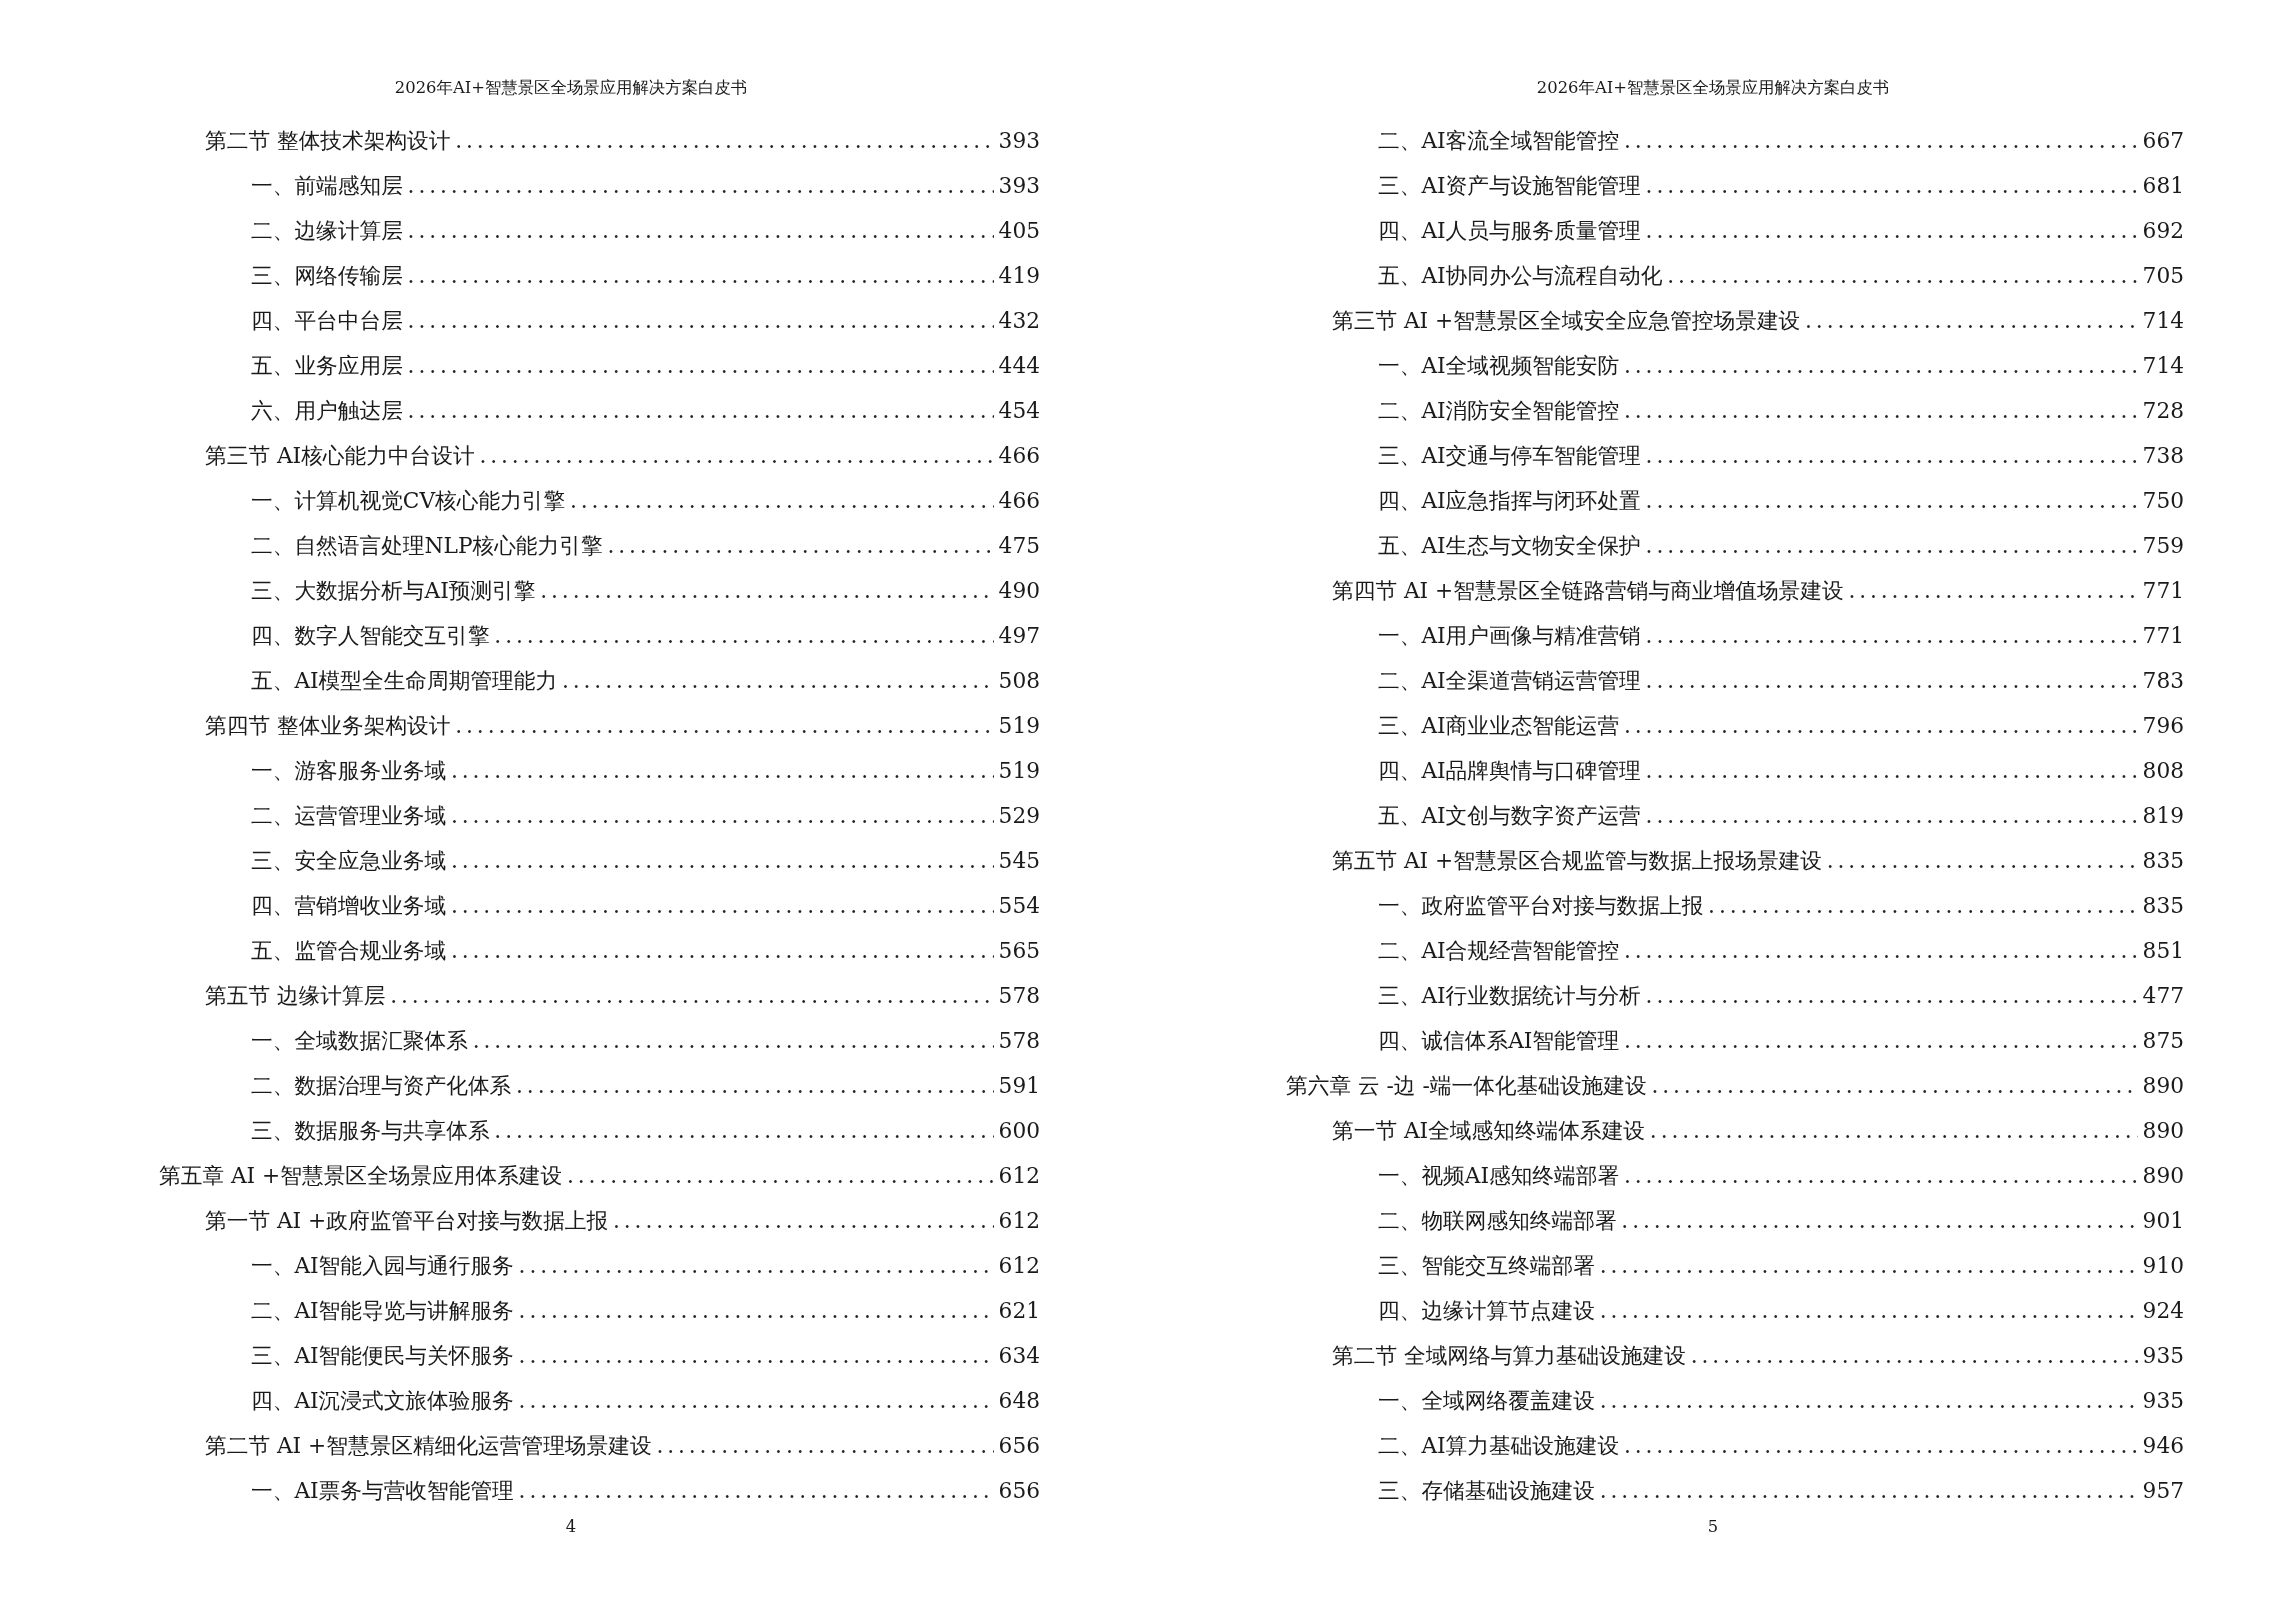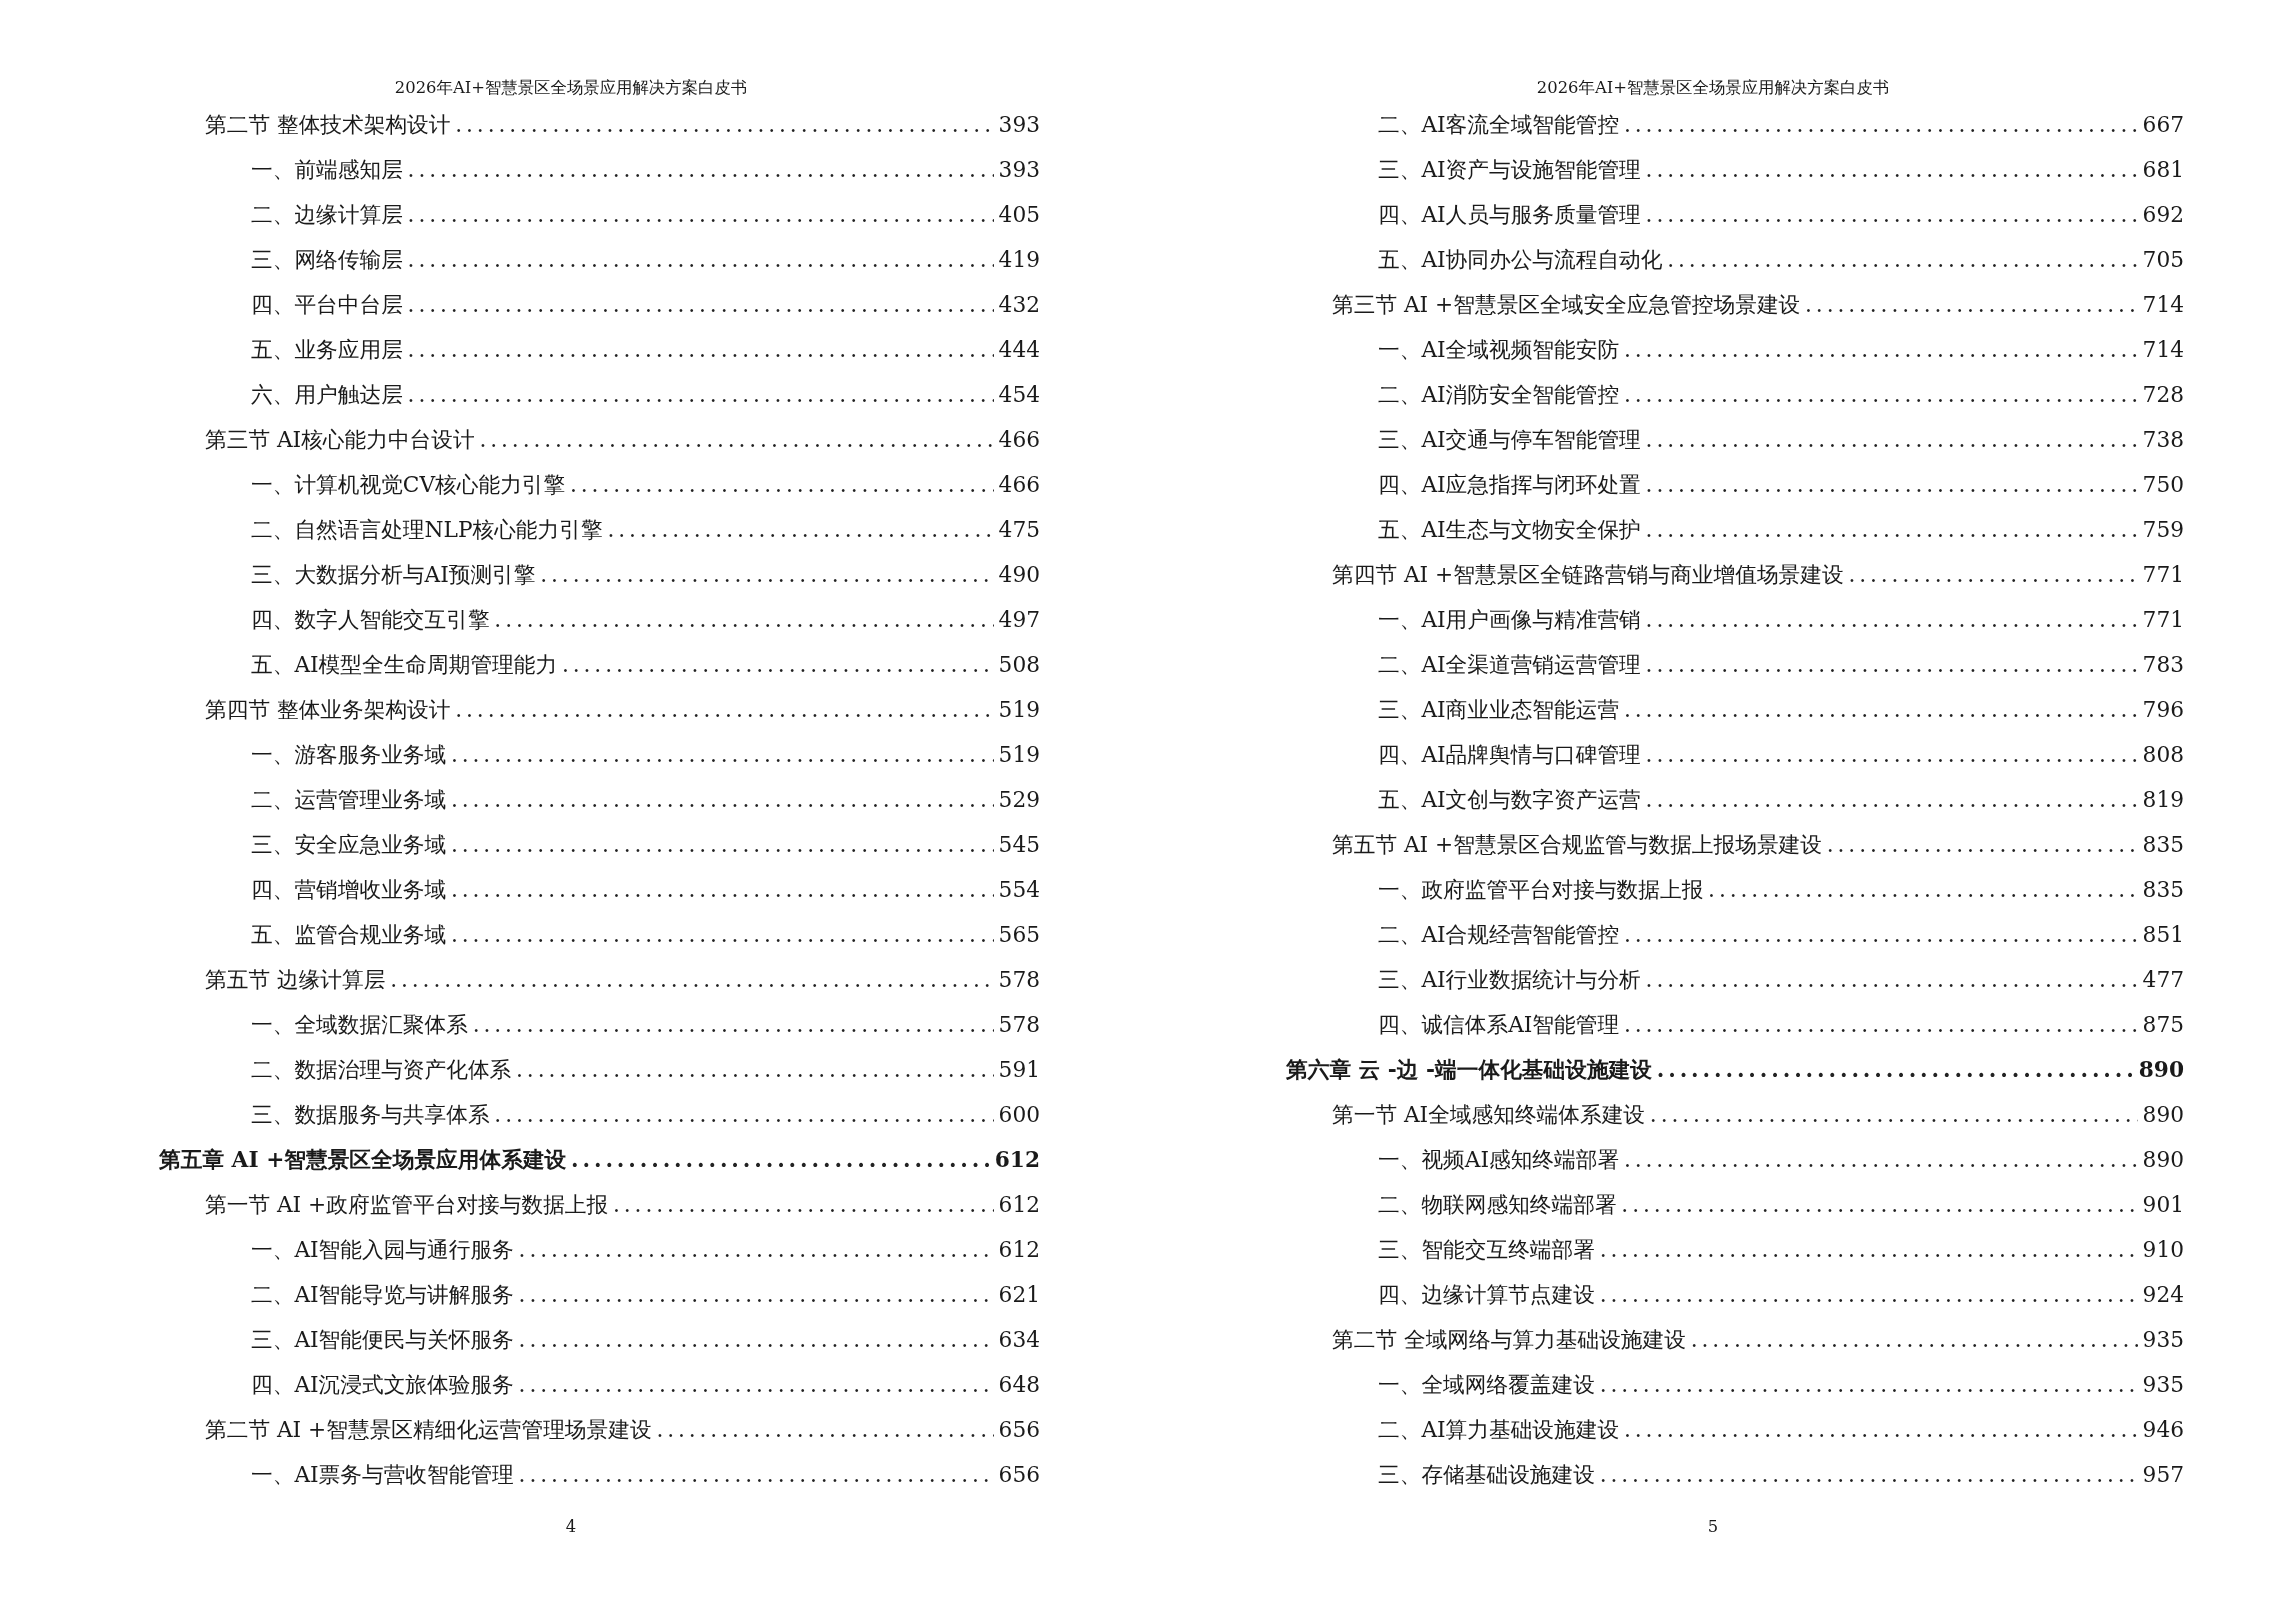--- a/index.html
+++ b/index.html
@@ -2,29 +2,29 @@
 <html style="font-size:7.7px"><head>
 <meta charset="utf-8">
 <style>
   html,body{margin:0;padding:0;background:#fff;}
   body{width:2284px;height:1622px;position:relative;overflow:hidden;font-family:"DejaVu Serif","Liberation Serif",serif;color:#1a1a1a;}
   .page{position:absolute;top:0;height:1325px;}
   .page.left{left:0;width:1142px;}
   .page.right{left:1142px;width:1142px;}
   .header{position:absolute;top:77px;left:0;width:100%;text-align:center;font-size:16.4px;}
   .left .header{left:-545px+0;}
-  .toc{position:absolute;top:102px;}
+  .toc{position:absolute;top:118px;}
   .left .toc{left:159px;width:881px;}
   .right .toc{left:144px;width:898px;}
   .row{display:flex;align-items:baseline;height:45px;line-height:45px;font-size:21.7px;white-space:nowrap;}
   .row .title{flex:0 0 auto;}
   .row .dots{flex:1 1 auto;overflow:hidden;margin:0 4.8px;letter-spacing:3.9px;color:#222;}
   .row .dots::before{content:"........................................................................................................................................................................................................";}
   .row .page-num{flex:0 0 auto;}
-  .l0{padding-left:0;font-weight:bold;}
+  .l0{padding-left:0;}
   .l1{padding-left:46px;}
   .l2{padding-left:92px;}
   .footer{position:absolute;top:1517px;left:0;width:100%;text-align:center;font-size:16.4px;}
 </style>
 </head>
 <body>
 
 <div class="page left">
   <div class="header">2026年AI+智慧景区全场景应用解决方案白皮书</div>
   <div class="toc">

